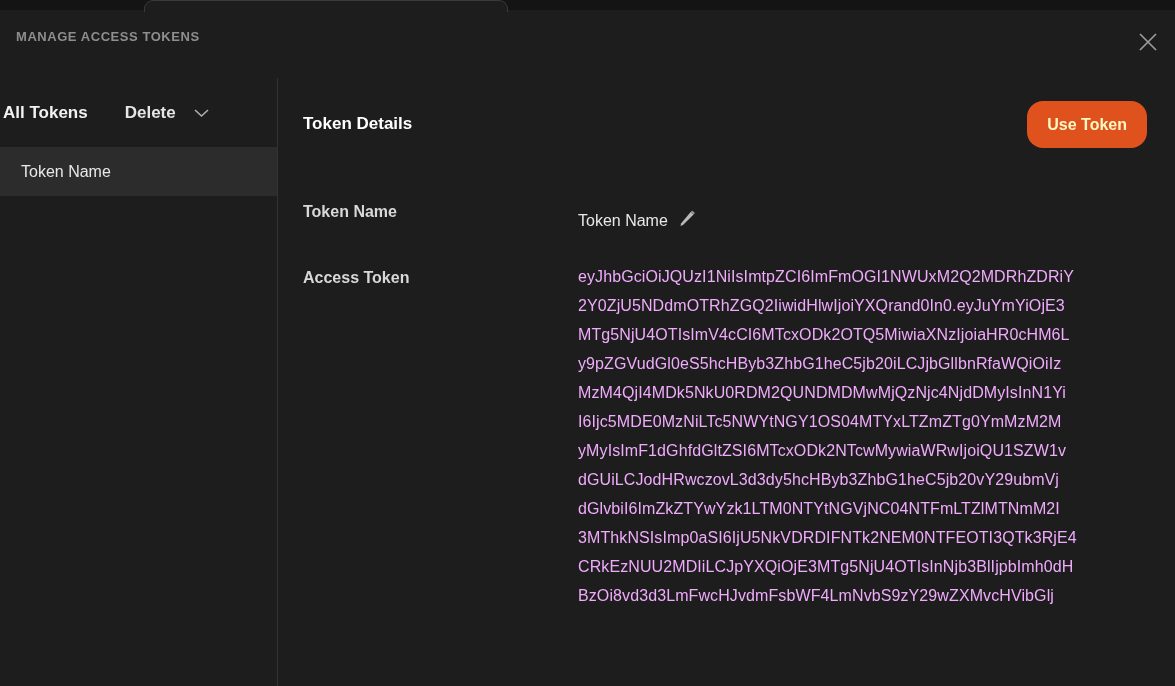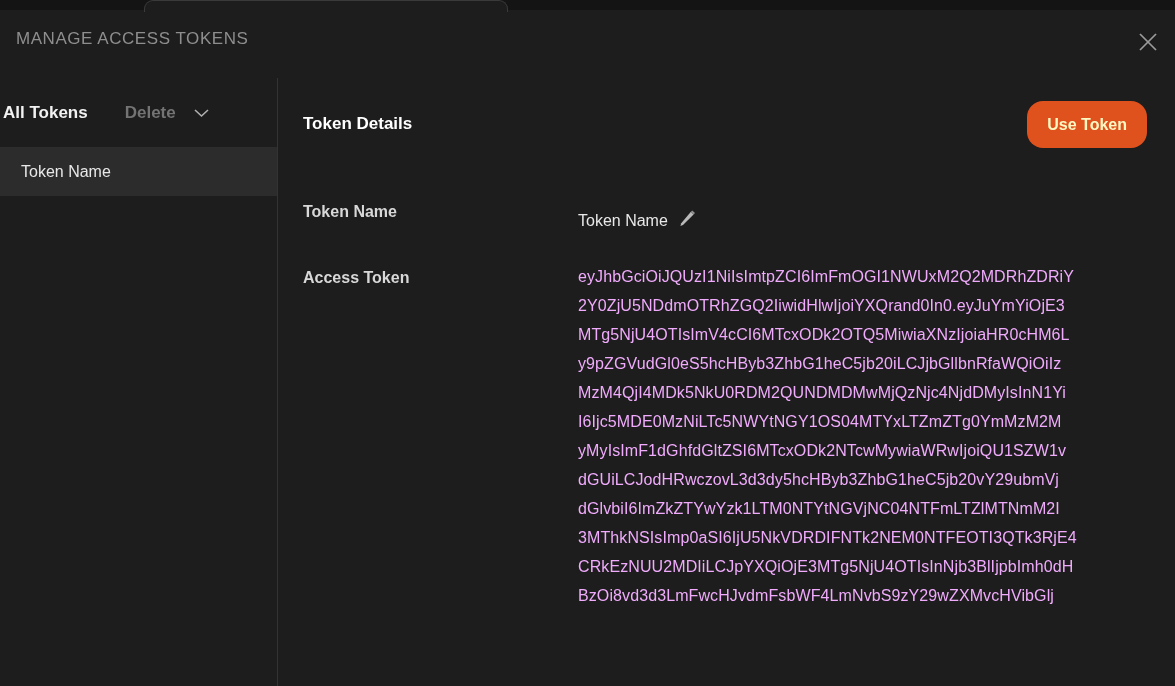--- a/index.html
+++ b/index.html
@@ -25,21 +25,21 @@
     background:#1d1d1d;
     border-top:1px solid #3a3a3a;
     border-left:1px solid #3a3a3a;
     border-right:1px solid #3a3a3a;
     border-radius:9px 9px 0 0;
   }
 
   
   .modal-title {
     position:absolute; top:29px; left:16px;
-    font-size:17px; font-weight:normal;
+    font-size:13px; font-weight:bold;
     letter-spacing:.55px;
     color:#8e8e8e;
   }
   .close-btn {
     position:absolute; top:27px; right:12px;
     width:30px; height:30px;
     display:flex; align-items:center; justify-content:center;
     cursor:pointer;
   }
   .close-btn svg { display:block; }
@@ -57,21 +57,21 @@
   .all-tokens {
     margin-left:3px;
     font-size:17px; font-weight:bold; color:#f2f2f2;
   }
   .delete-group {
     margin-left:37px;
     display:flex; align-items:center; gap:17px;
     cursor:pointer;
   }
   .delete-label {
-    font-size:17px; font-weight:bold; color:#737373;
+    font-size:17px; font-weight:bold; color:#e5e5e5;
   }
   .chevron { display:block; }
   .token-row {
     position:absolute; top:69px; left:0;
     width:277px; height:49px;
     display:flex; align-items:center;
     background:#2c2c2c;
     cursor:pointer;
   }
   .token-row .label {

